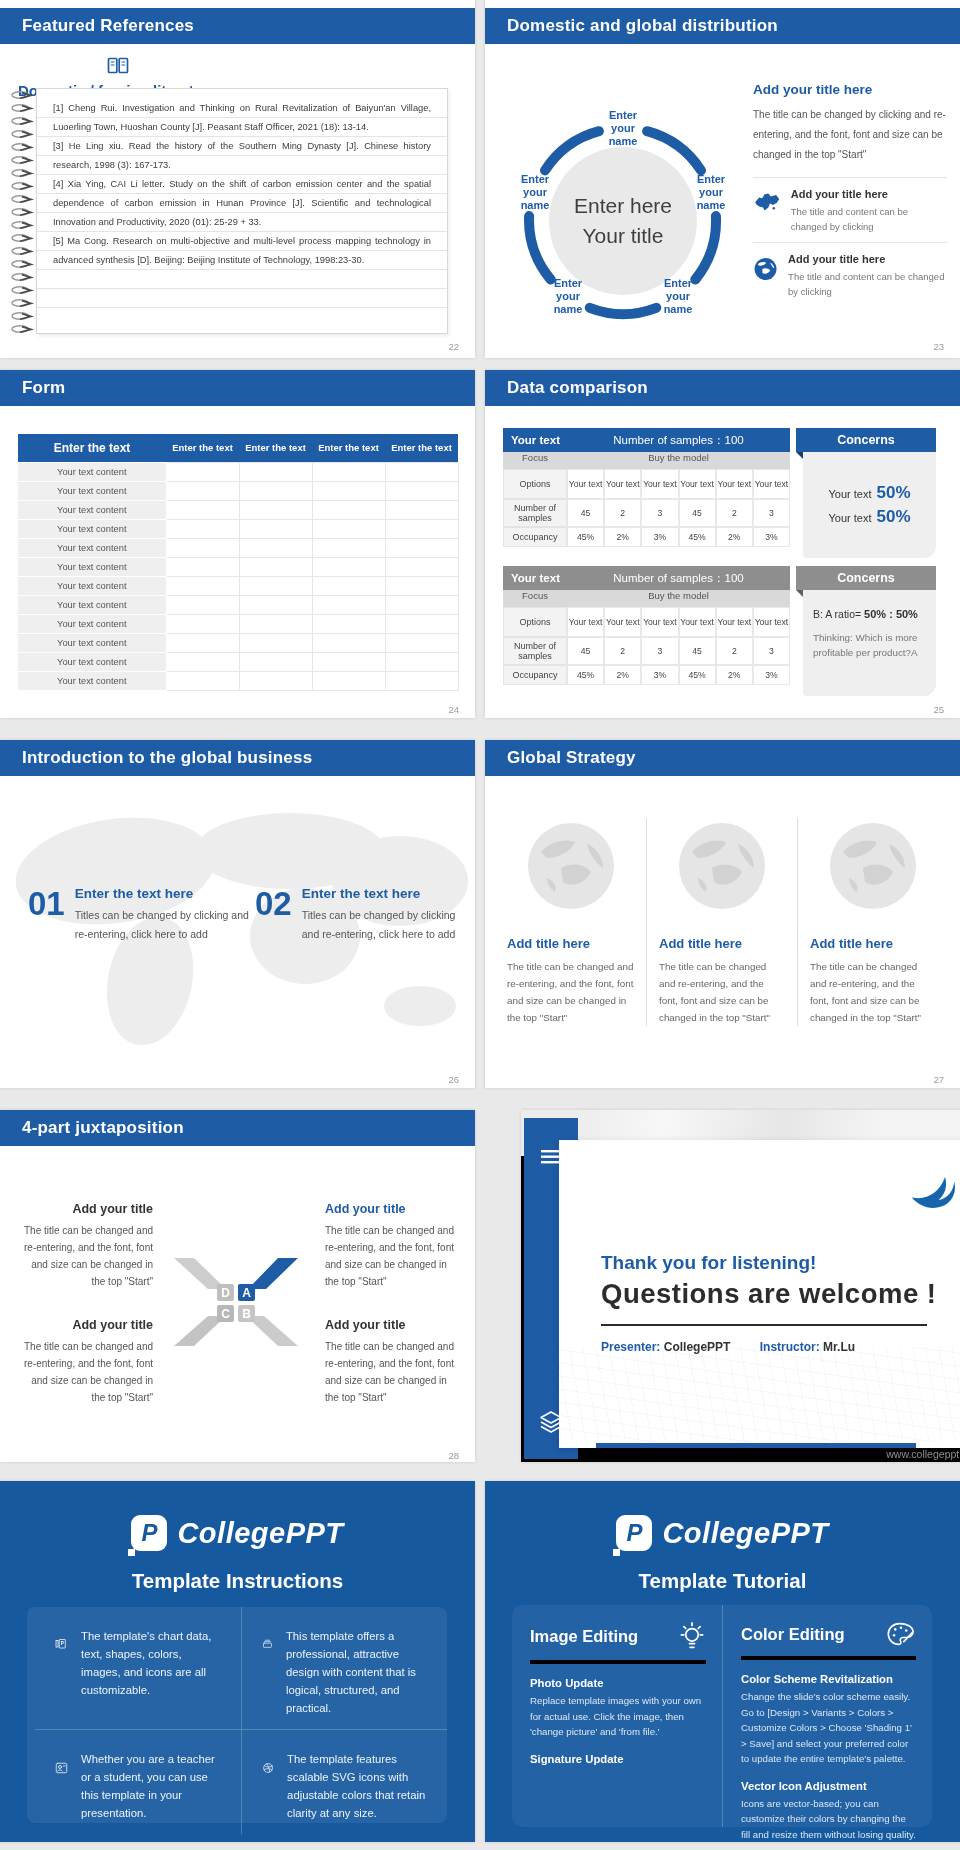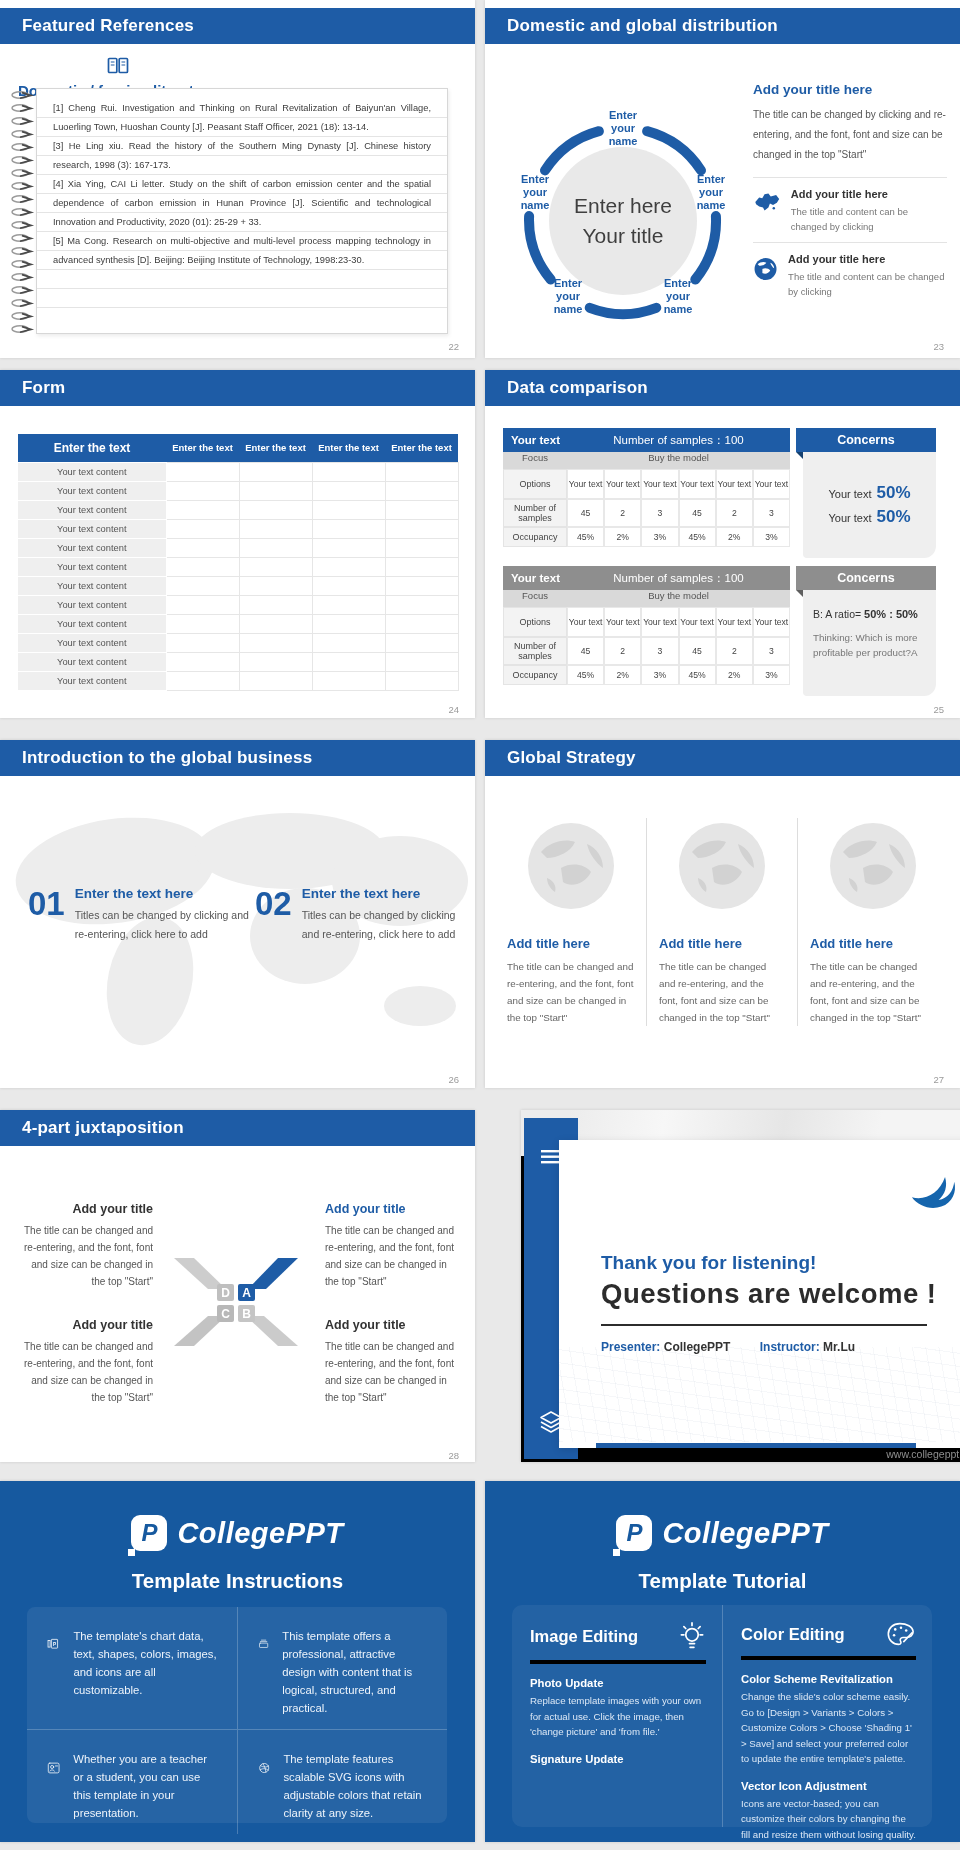--- a/index.html
+++ b/index.html
@@ -114,21 +114,21 @@
   .ty-bar { position:absolute; left:37px; bottom:0px; width:320px; height:5px; background:#1e5ca6; }
   .ty-site { position:absolute; right:14px; top:338px; font-size:10.5px; color:#8f8f8f; }
 
   
   .panel { background:#16599f; color:#fff; }
   .brand-row { position:absolute; left:0; right:0; top:34px; display:flex; justify-content:center; align-items:center; gap:10px; }
   .brand-badge { width:36px; height:36px; background:#fff; border-radius:9px; position:relative; display:flex; align-items:center; justify-content:center; color:#16599f; font-weight:bold; font-size:24px; font-style:italic; }
   .brand-badge::after { content:""; position:absolute; left:-3px; bottom:-5px; width:7px; height:7px; background:#fff; }
   .brand-text { font-size:29px; font-weight:bold; font-style:italic; letter-spacing:.5px; }
   .panel-heading { position:absolute; left:0; right:0; top:88px; text-align:center; font-size:20.5px; font-weight:bold; }
-  .feat-grid { position:absolute; left:27px; top:126px; width:420px; height:216px; background:rgba(255,255,255,.07); border-radius:8px; display:grid; grid-template-columns:1fr 1fr; grid-template-rows:1fr 1fr; }
+  .feat-grid { position:absolute; left:27px; top:126px; width:420px; height:216px; background:rgba(255,255,255,.07); border-radius:8px; display:grid; grid-template-columns:1fr 1fr; grid-template-rows:1fr 1fr;padding-left:8px; }
   .feat-cell { padding:20px 18px 12px 20px; display:flex; gap:13px; align-items:flex-start; }
   .feat-cell.bt { border-top:1px solid rgba(255,255,255,.22); }
   .feat-cell.bl { border-left:1px solid rgba(255,255,255,.22); }
   .feat-text { font-size:11.3px; line-height:18px; color:#eef4fb; }
   .tut-card { position:absolute; left:27px; top:124px; width:420px; height:222px; background:rgba(255,255,255,.06); border-radius:10px; display:flex; }
   .tut-col { width:50%; padding:16px 16px 10px 18px; }
   .tut-col + .tut-col { border-left:1px solid rgba(255,255,255,.22); }
   .tut-head { display:flex; justify-content:space-between; align-items:center; border-bottom:4px solid #000000; padding-bottom:9px; }
   .tut-title { font-size:16.5px; font-weight:bold; }
   .tut-sub { font-size:11.3px; font-weight:bold; margin-top:13px; margin-bottom:4px; }

